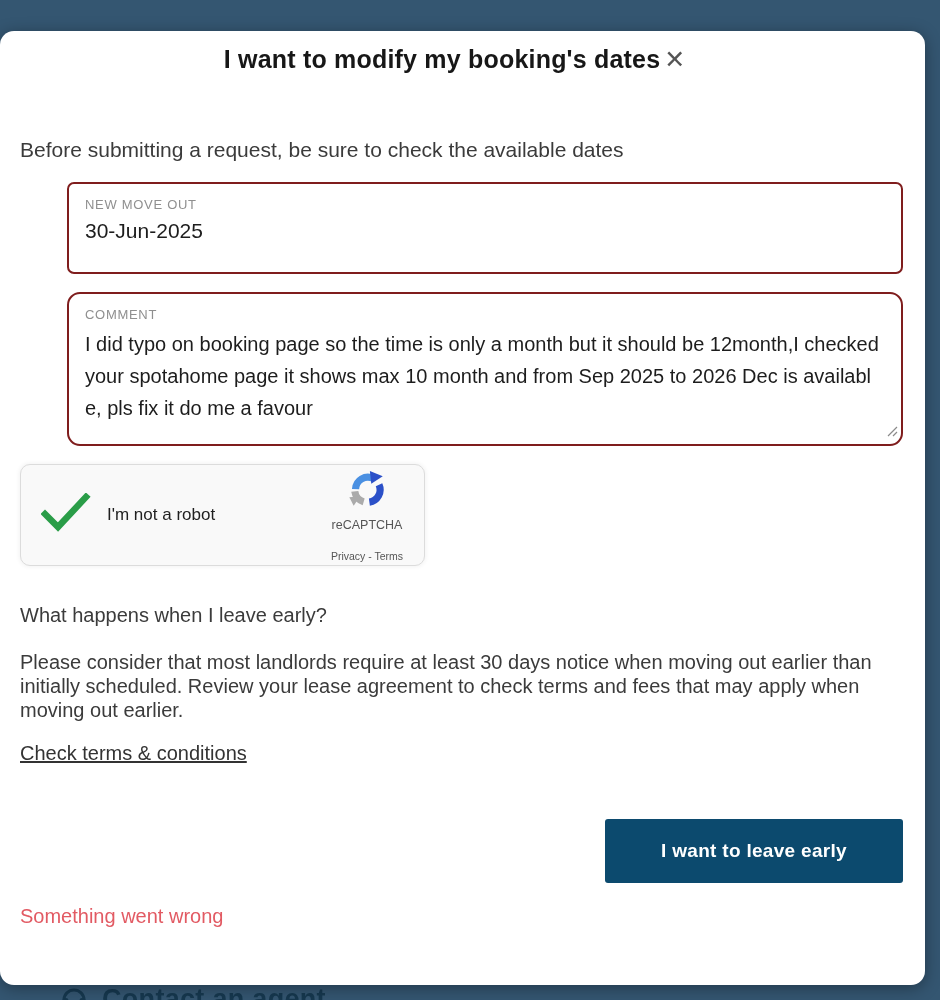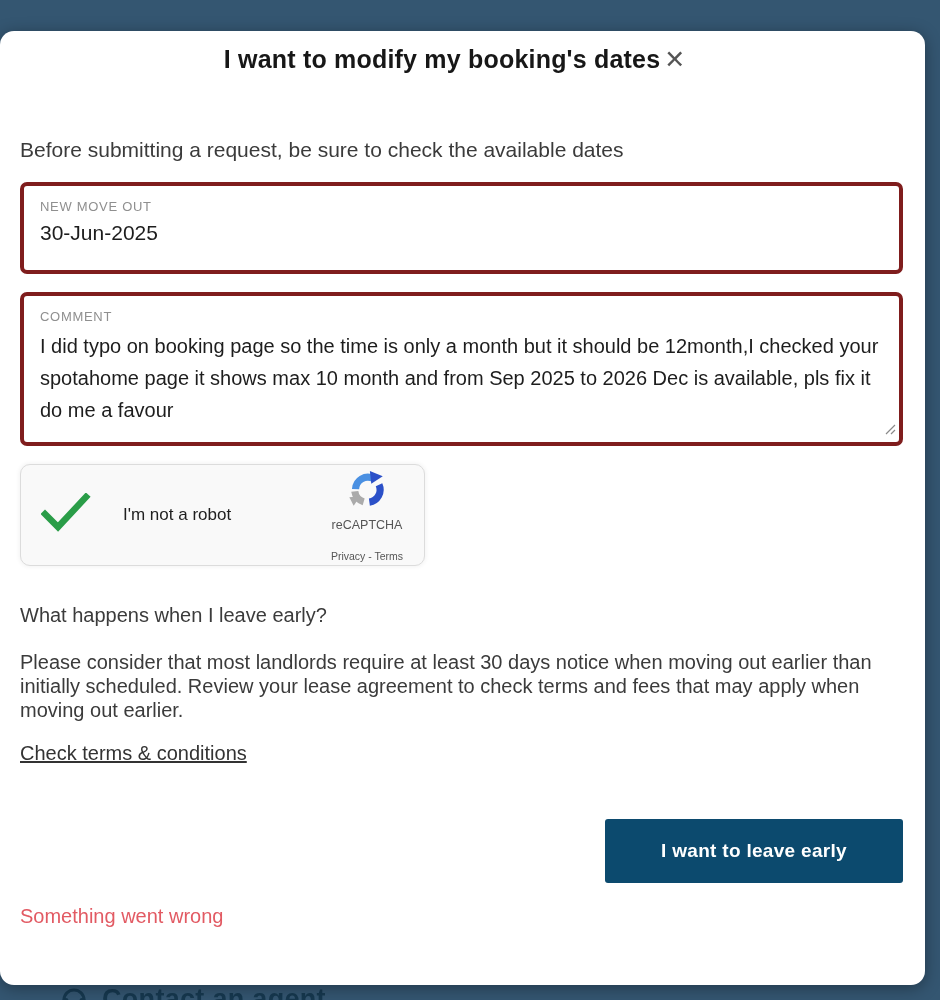--- a/index.html
+++ b/index.html
@@ -70,27 +70,28 @@
 
   .subtitle {
     margin-top: 64px;
     font-size: 21px;
     color: #3b3b3b;
   }
 
   
   .field {
     position: relative;
-    border: 4px solid #7f1d1d;
+    border: 2px solid #7f1d1d;
     border-radius: 7px;
     padding: 13px 16px 10px 16px;
     background: #ffffff;
+    margin-left: 47px;
   }
   .field-moveout { margin-top: 20px; height: 92px; }
-  .field-comment { margin-top: 18px; height: 154px; }
+  .field-comment { margin-top: 18px; height: 154px; border-radius: 13px; }
   .field-label {
     font-size: 13px;
     color: #8f8f8f;
     letter-spacing: 0.7px;
     text-transform: uppercase;
   }
   .field-input {
     display: block;
     width: 100%;
     border: none;
@@ -133,21 +134,21 @@
     background: #f9f9f9;
     border: 1px solid #dcdcdc;
     border-radius: 10px;
     box-shadow: 0 0 4px 1px rgba(0,0,0,0.05);
     display: flex;
     align-items: center;
     padding: 0 14px 0 20px;
   }
   .recaptcha-check { cursor: pointer; flex: 0 0 auto; }
   .recaptcha-label {
-    margin-left: 32px;
+    margin-left: 16px;
     font-size: 17px;
     color: #1f1f1f;
   }
   .recaptcha-brand {
     margin-left: auto;
     display: flex;
     flex-direction: column;
     align-items: center;
     width: 86px;
   }

